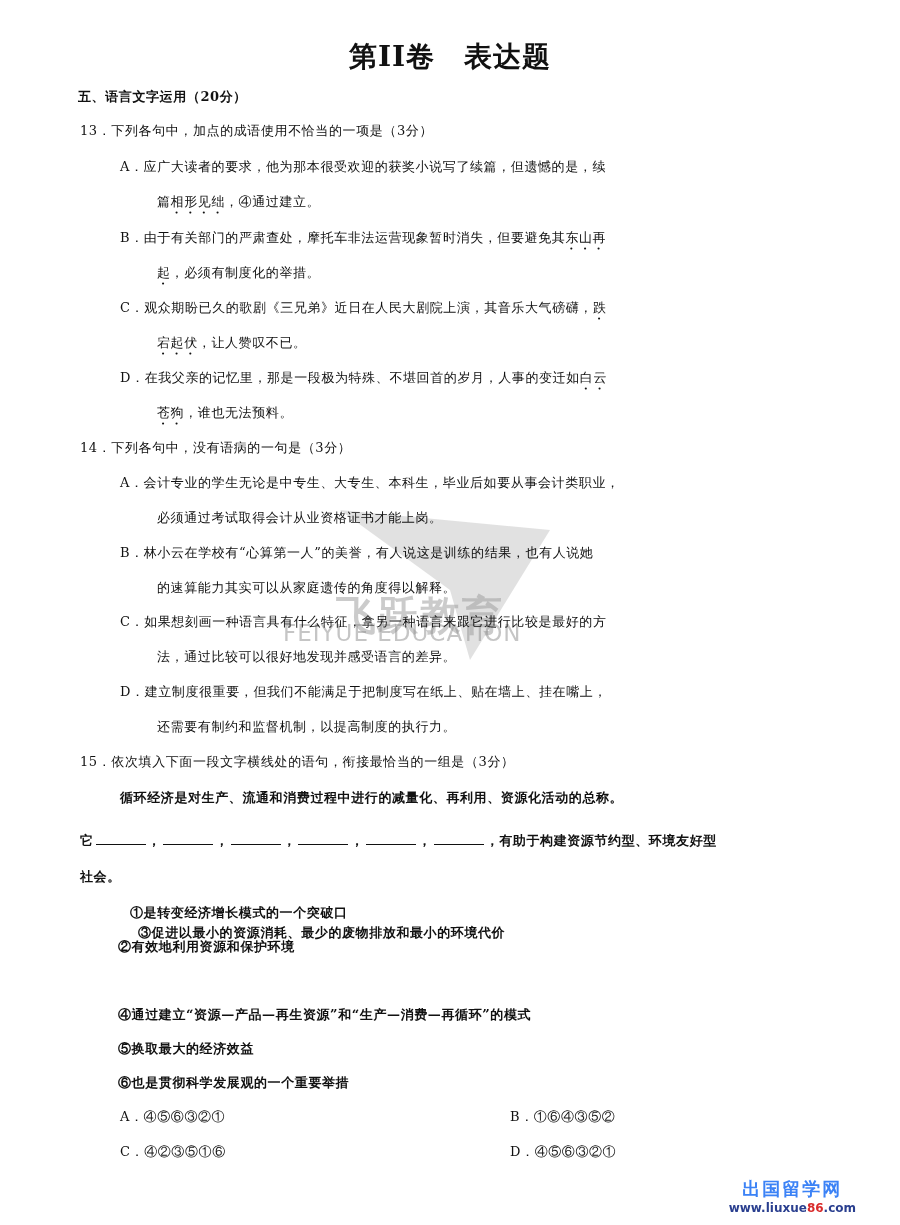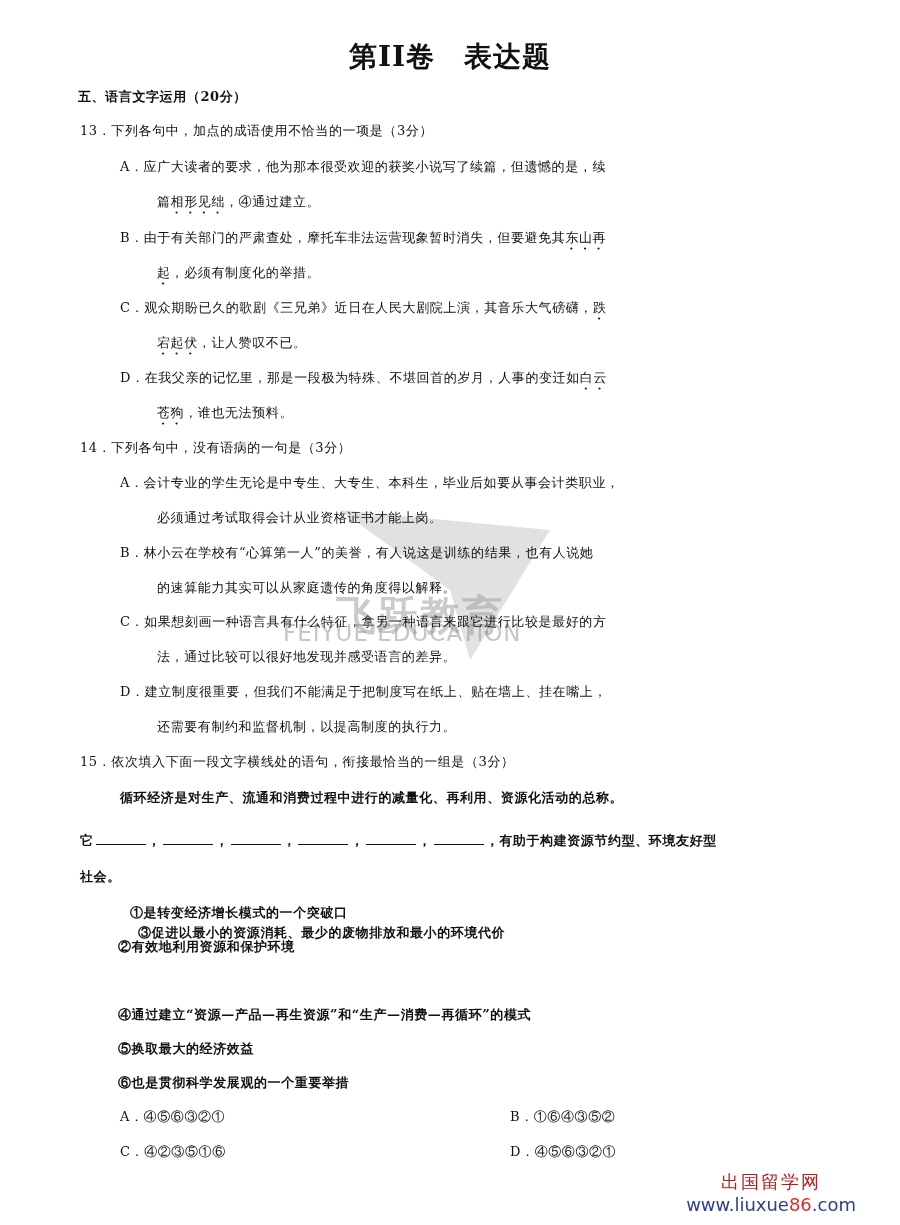--- a/index.html
+++ b/index.html
@@ -30,22 +30,22 @@
     .para { left: 80px; }
     .item { left: 118px; }
     .dot { text-emphasis: dot; text-emphasis-position: under; -webkit-text-emphasis: dot; -webkit-text-emphasis-position: under; }
     .blank { display: inline-block; width: 50px; border-bottom: 1px solid #111; height: 14px; margin: 0 2px; }
     .choice-a { left: 120px; }
     .choice-b { left: 470px; margin-left: 40px; }
     .footer-logo {
       position: absolute; right: 44px; bottom: 10px; text-align: center;
       font-family: "DejaVu Sans", sans-serif;
     }
-    .footer-logo .cn { font-size: 18px; color: #b91c1c; font-weight: normal; letter-spacing: 2px; }
-    .footer-logo .url { font-size: 18px; color: #2a3f8f; font-weight: normal; }
+    .footer-logo .cn { font-size: 18px; color: #3b82f6; font-weight: bold; letter-spacing: 2px; }
+    .footer-logo .url { font-size: 12px; color: #2a3f8f; font-weight: bold; }
     .footer-logo .url .accent { color: #d92b2b; }
   </style>
 </head>
 <body>
 
 <svg class="watermark" viewBox="0 0 280 200">
   <path d="M40 40 L250 60 L170 190 L150 120 Z" fill="rgba(170,170,170,0.35)"></path>
 </svg>
 <div class="wm-text">飞跃教育</div>
 <div class="wm-sub">FEIYUE EDUCATION</div>

